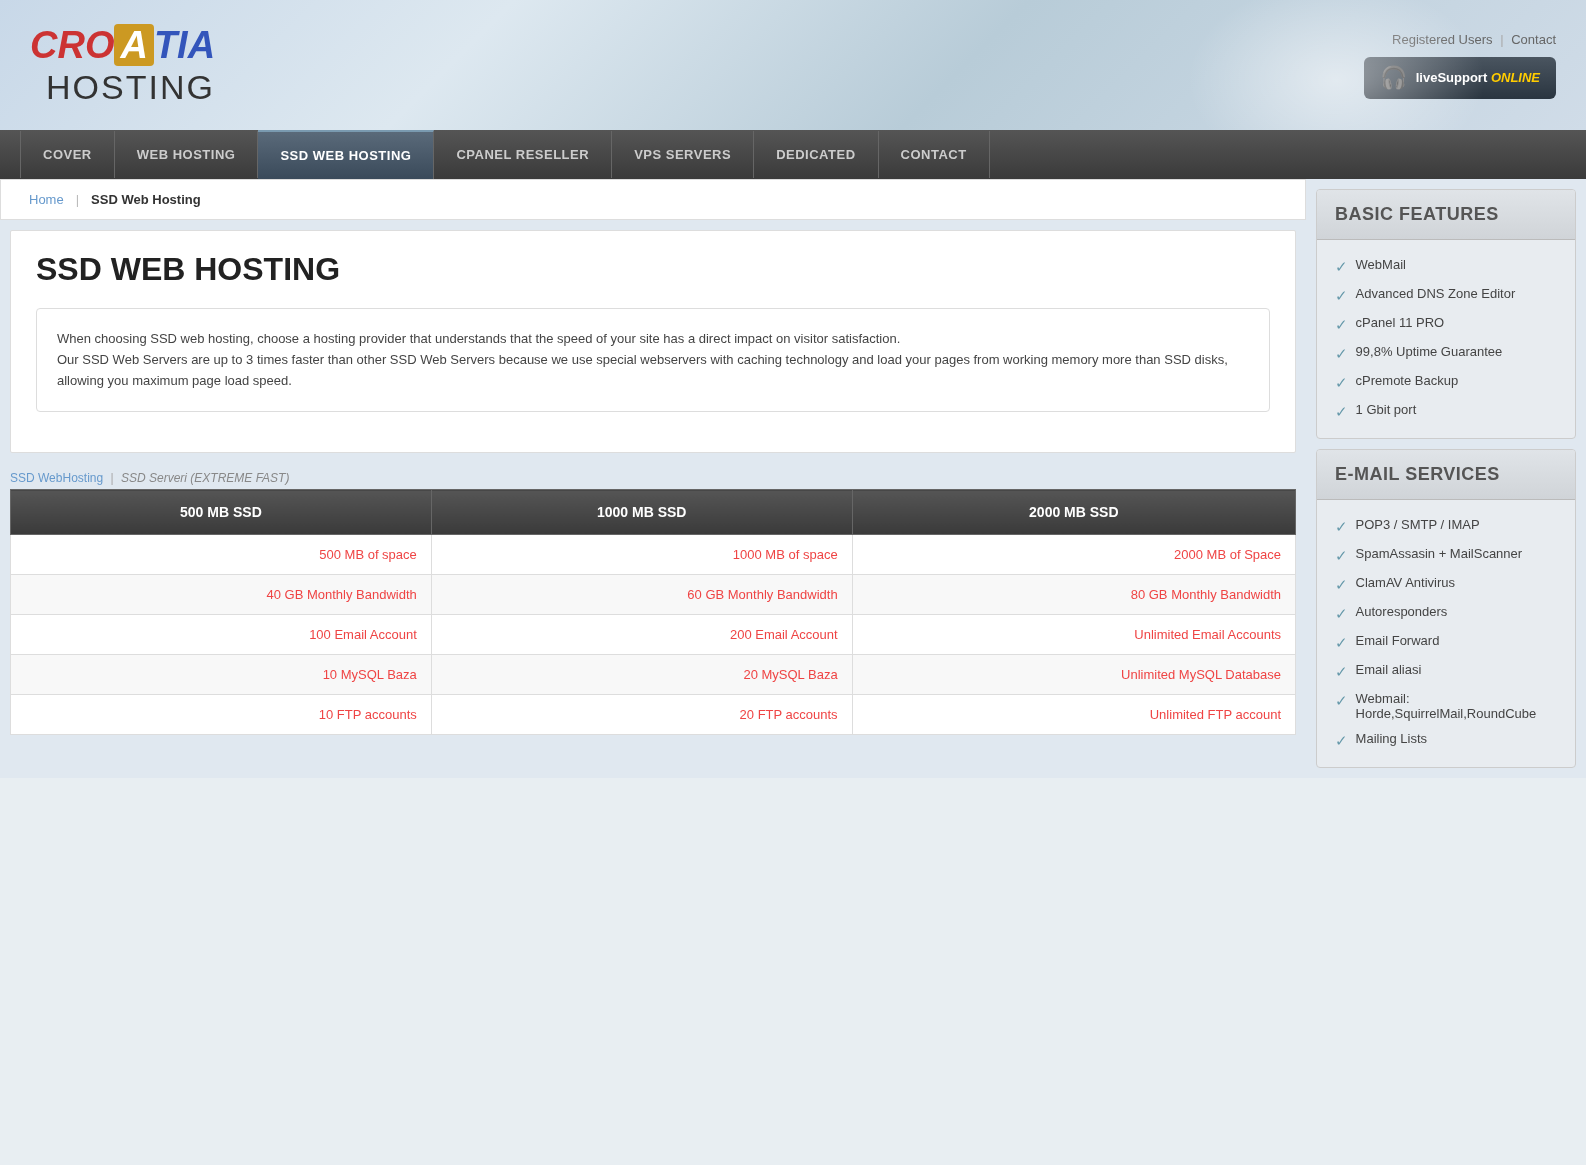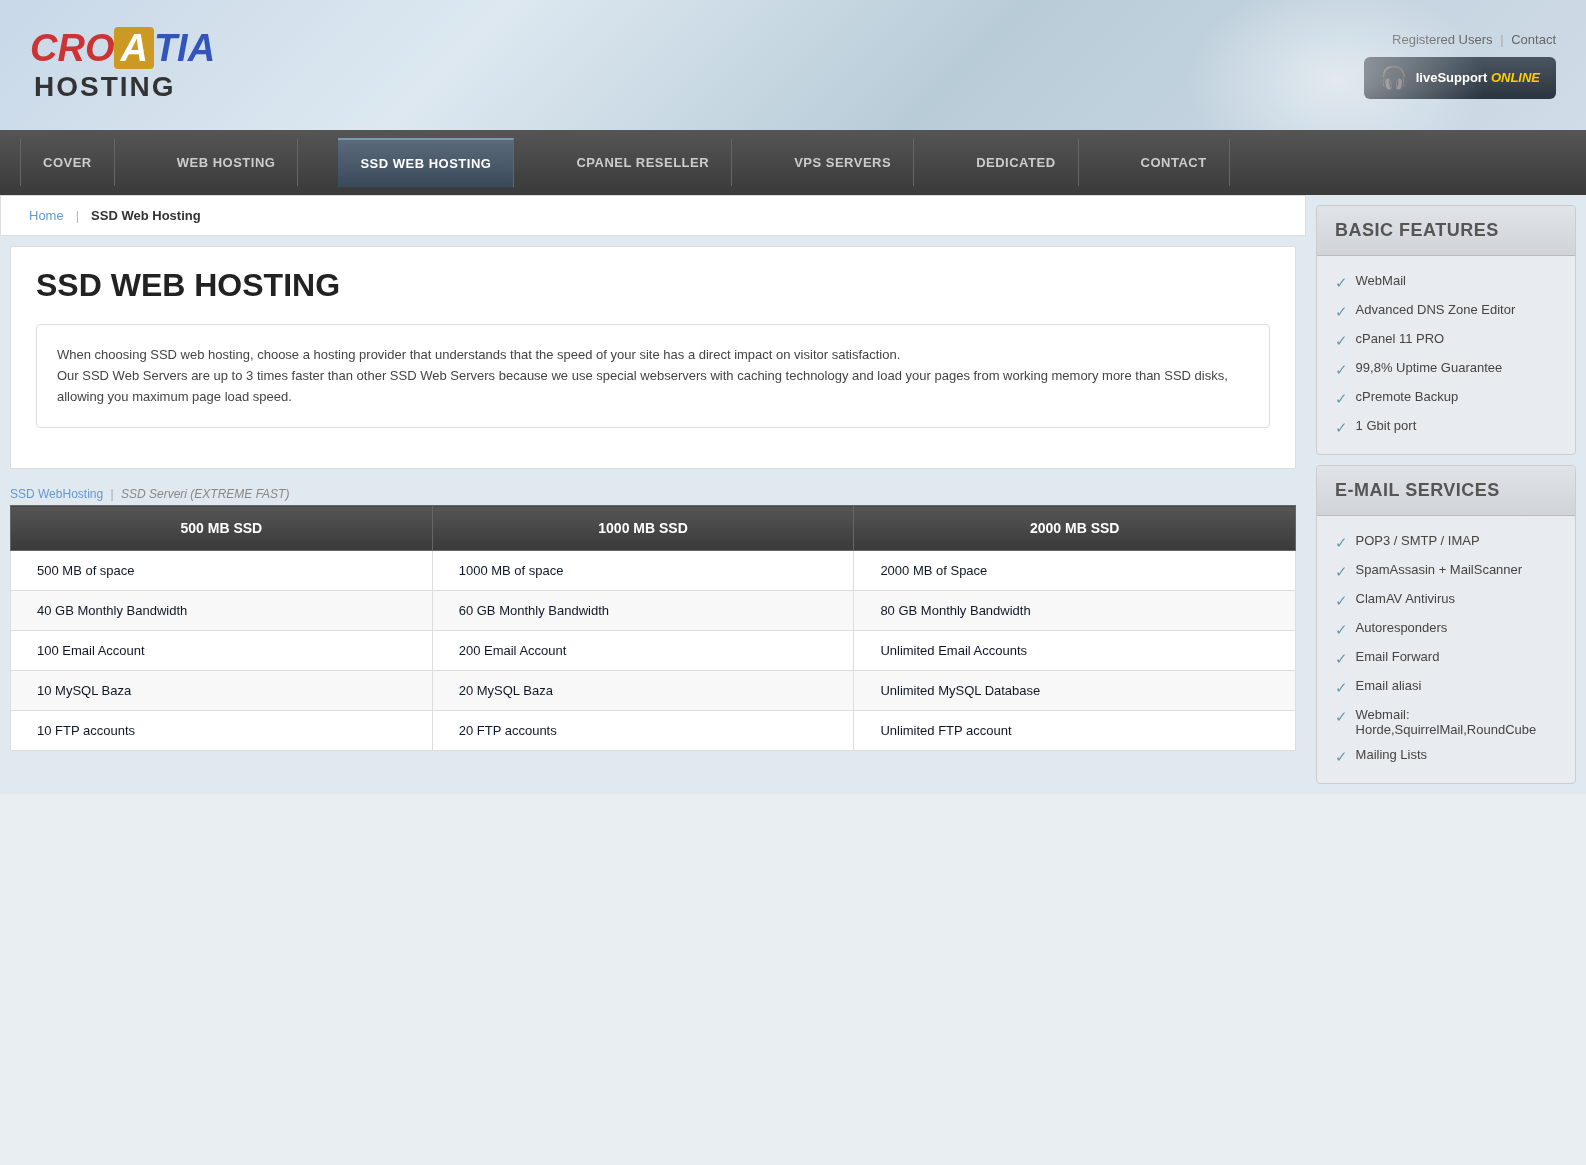--- a/index.html
+++ b/index.html
@@ -35,26 +35,26 @@
     .logo-a { 
       display: inline-block;
       background: #cc9922;
       color: white;
       padding: 2px 6px;
       border-radius: 4px;
       font-style: italic;
     }
     .logo-tia { color: #3355bb; font-style: italic; }
     .logo-hosting {
-      font-size: 28px;
-      font-weight: bold;
+      font-size: 34px;
+      font-weight: normal;
       color: #333;
       letter-spacing: 2px;
       margin-top: 2px;
-      margin-left: 4px;
+      margin-left: 16px;
     }
     .header-right { display: flex; flex-direction: column; align-items: flex-end; gap: 10px; }
     .header-links { color: #555; font-size: 13px; }
     .header-links a { color: #666; text-decoration: none; }
     .header-links span { color: #aaa; margin: 0 4px; }
     .livesupport-btn {
       background: linear-gradient(to bottom, #4a5560 0%, #2a3540 100%);
       border-radius: 6px;
       padding: 8px 16px;
       display: flex;
@@ -65,24 +65,23 @@
     .livesupport-text {
       color: white;
       font-size: 13px;
       font-weight: bold;
     }
     .livesupport-online { color: #ffcc00; font-style: italic; font-weight: bold; }
 
     
     .navbar {
       background: linear-gradient(to bottom, #555 0%, #3a3a3a 100%);
-      padding: 8px 20px;
+      padding: 0 20px;
       display: flex;
       align-items: center;
-      gap: 40px;
     }
     .nav-item {
       color: #ccc;
       padding: 16px 22px;
       cursor: pointer;
       font-size: 13px;
       font-weight: bold;
       letter-spacing: 0.5px;
       text-transform: uppercase;
       border-right: 1px solid #666;
@@ -193,24 +192,24 @@
     .pricing-table th {
       background: linear-gradient(to bottom, #555 0%, #3a3a3a 100%);
       color: white;
       padding: 14px 10px;
       text-align: center;
       font-weight: bold;
       font-size: 14px;
       border: 1px solid #666;
     }
     .pricing-table td {
-      padding: 12px 26px;
-      text-align: left;
+      padding: 12px 14px;
+      text-align: right;
       border: 1px solid #ddd;
-      color: #0f172a;
+      color: #ef4444;
       background: white;
     }
     .pricing-table tr:nth-child(even) td { background: #f8f8f8; }
 
     
     .sidebar {
       width: 280px;
       flex-shrink: 0;
       padding: 10px;
       display: flex;

